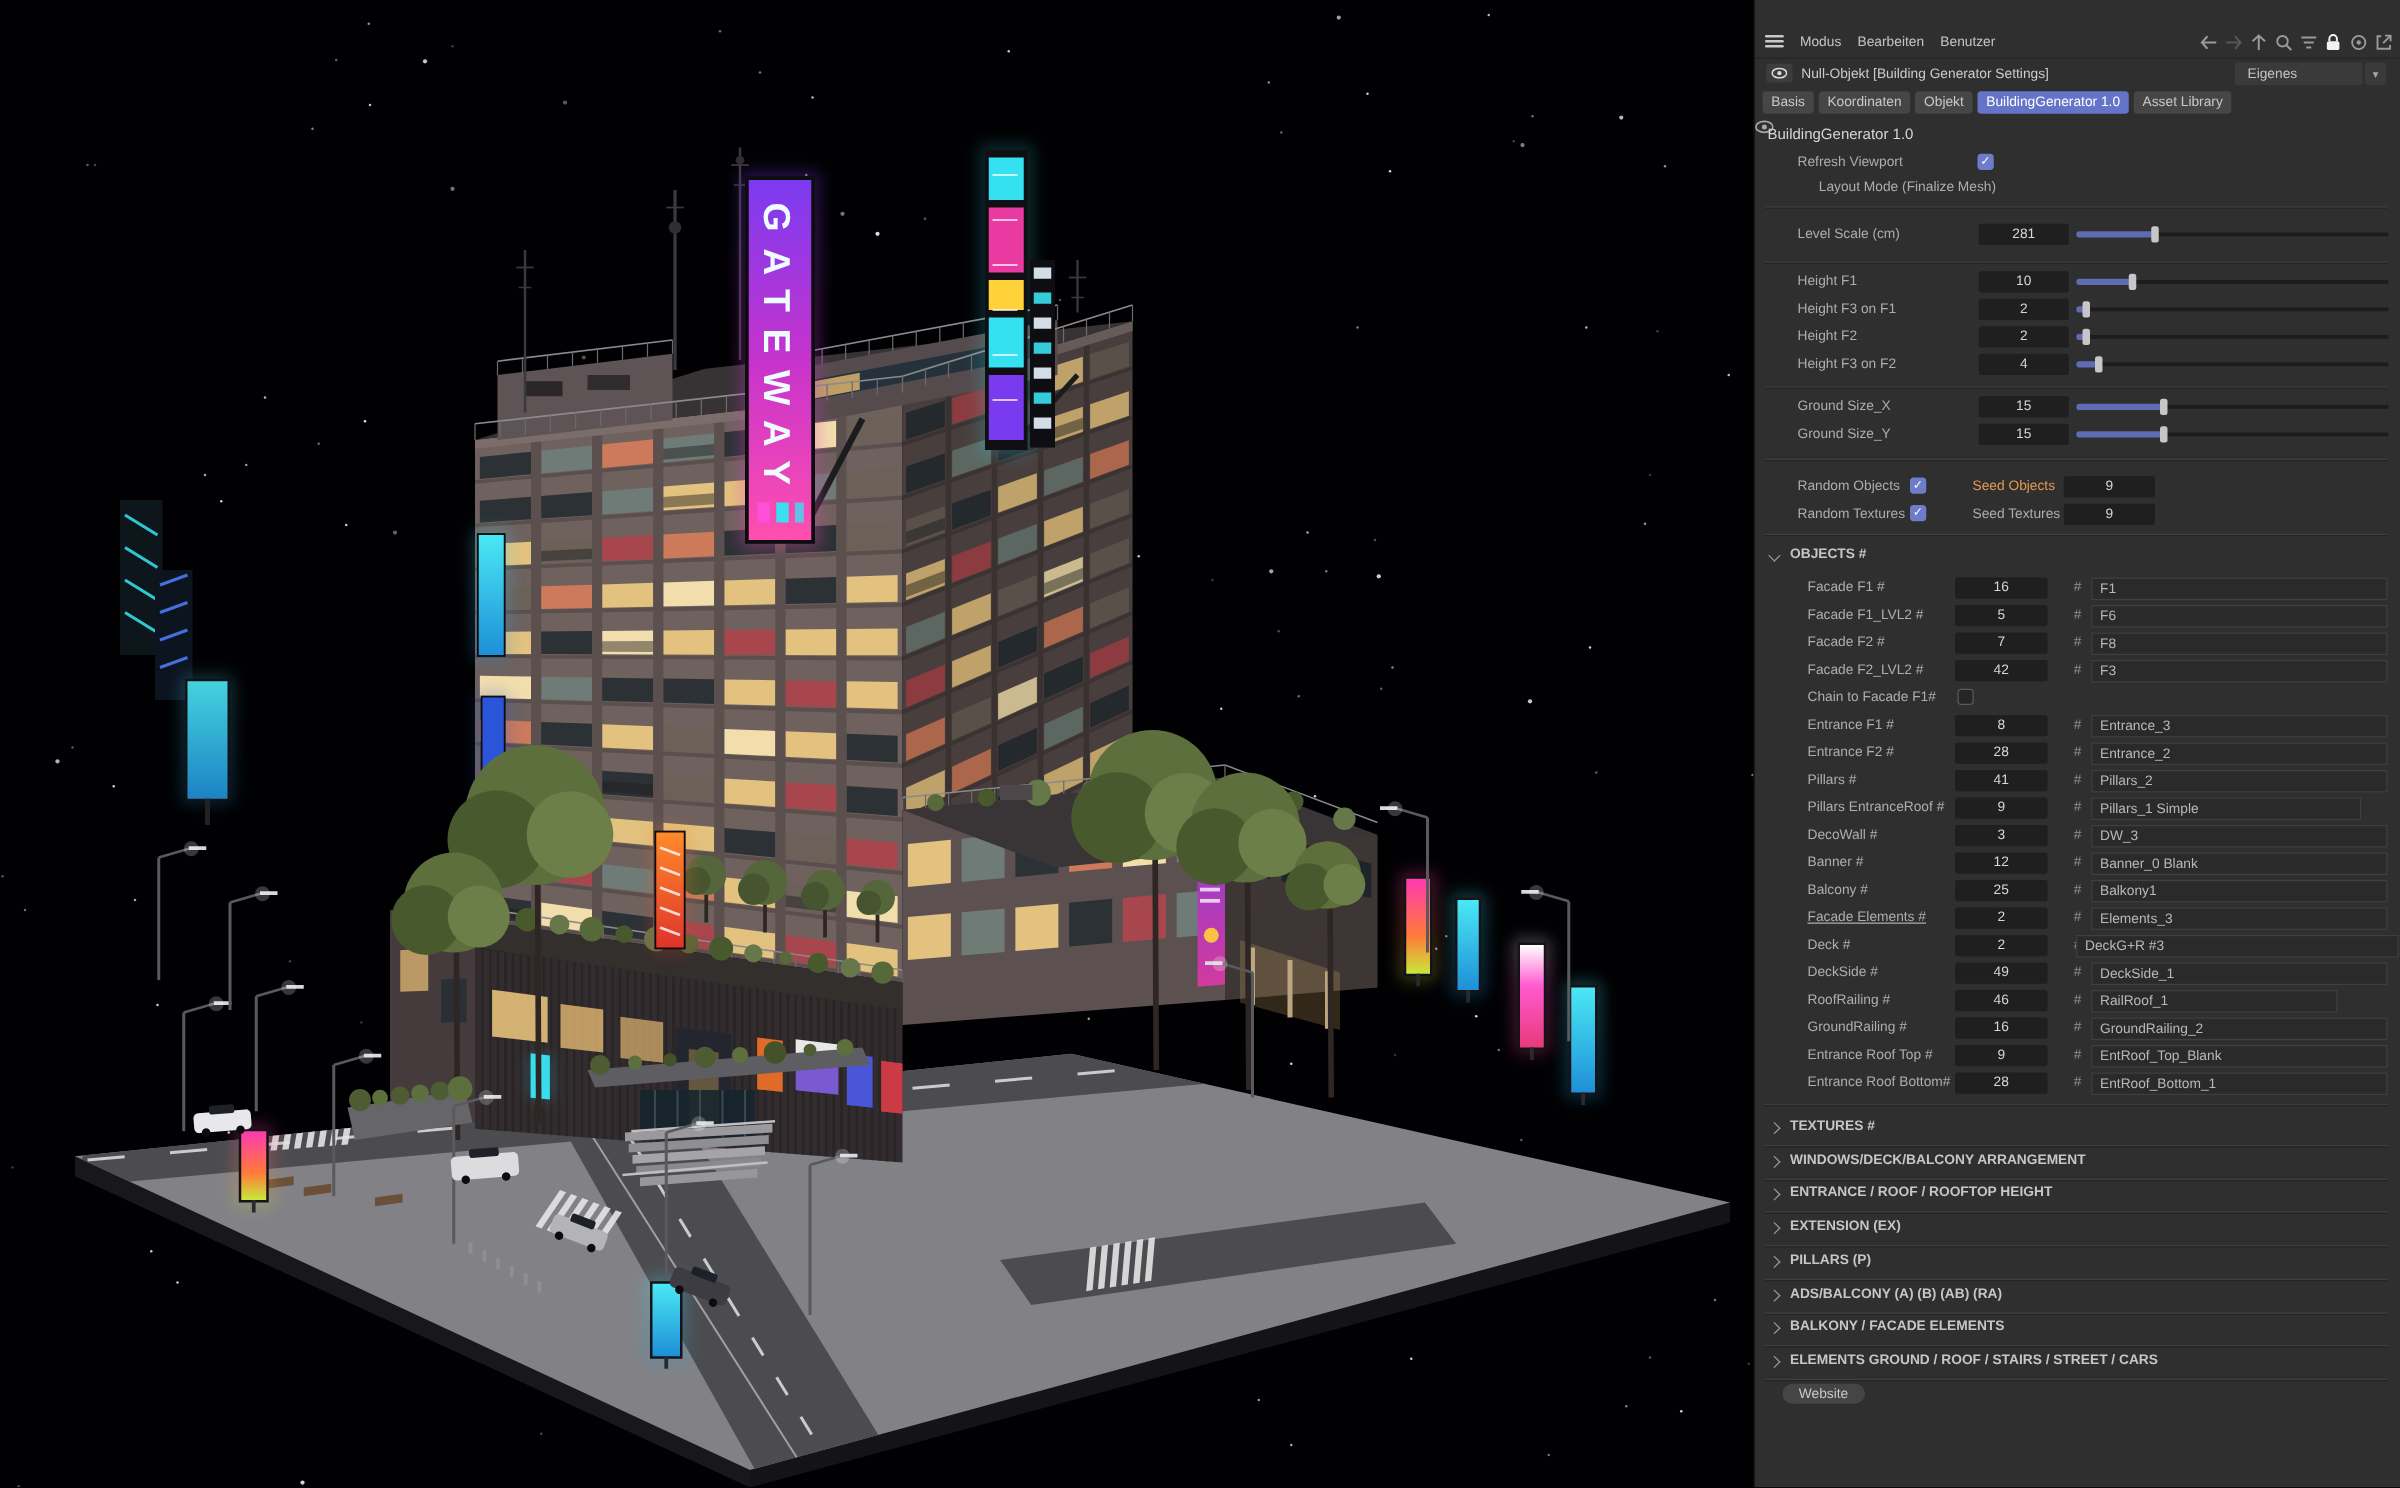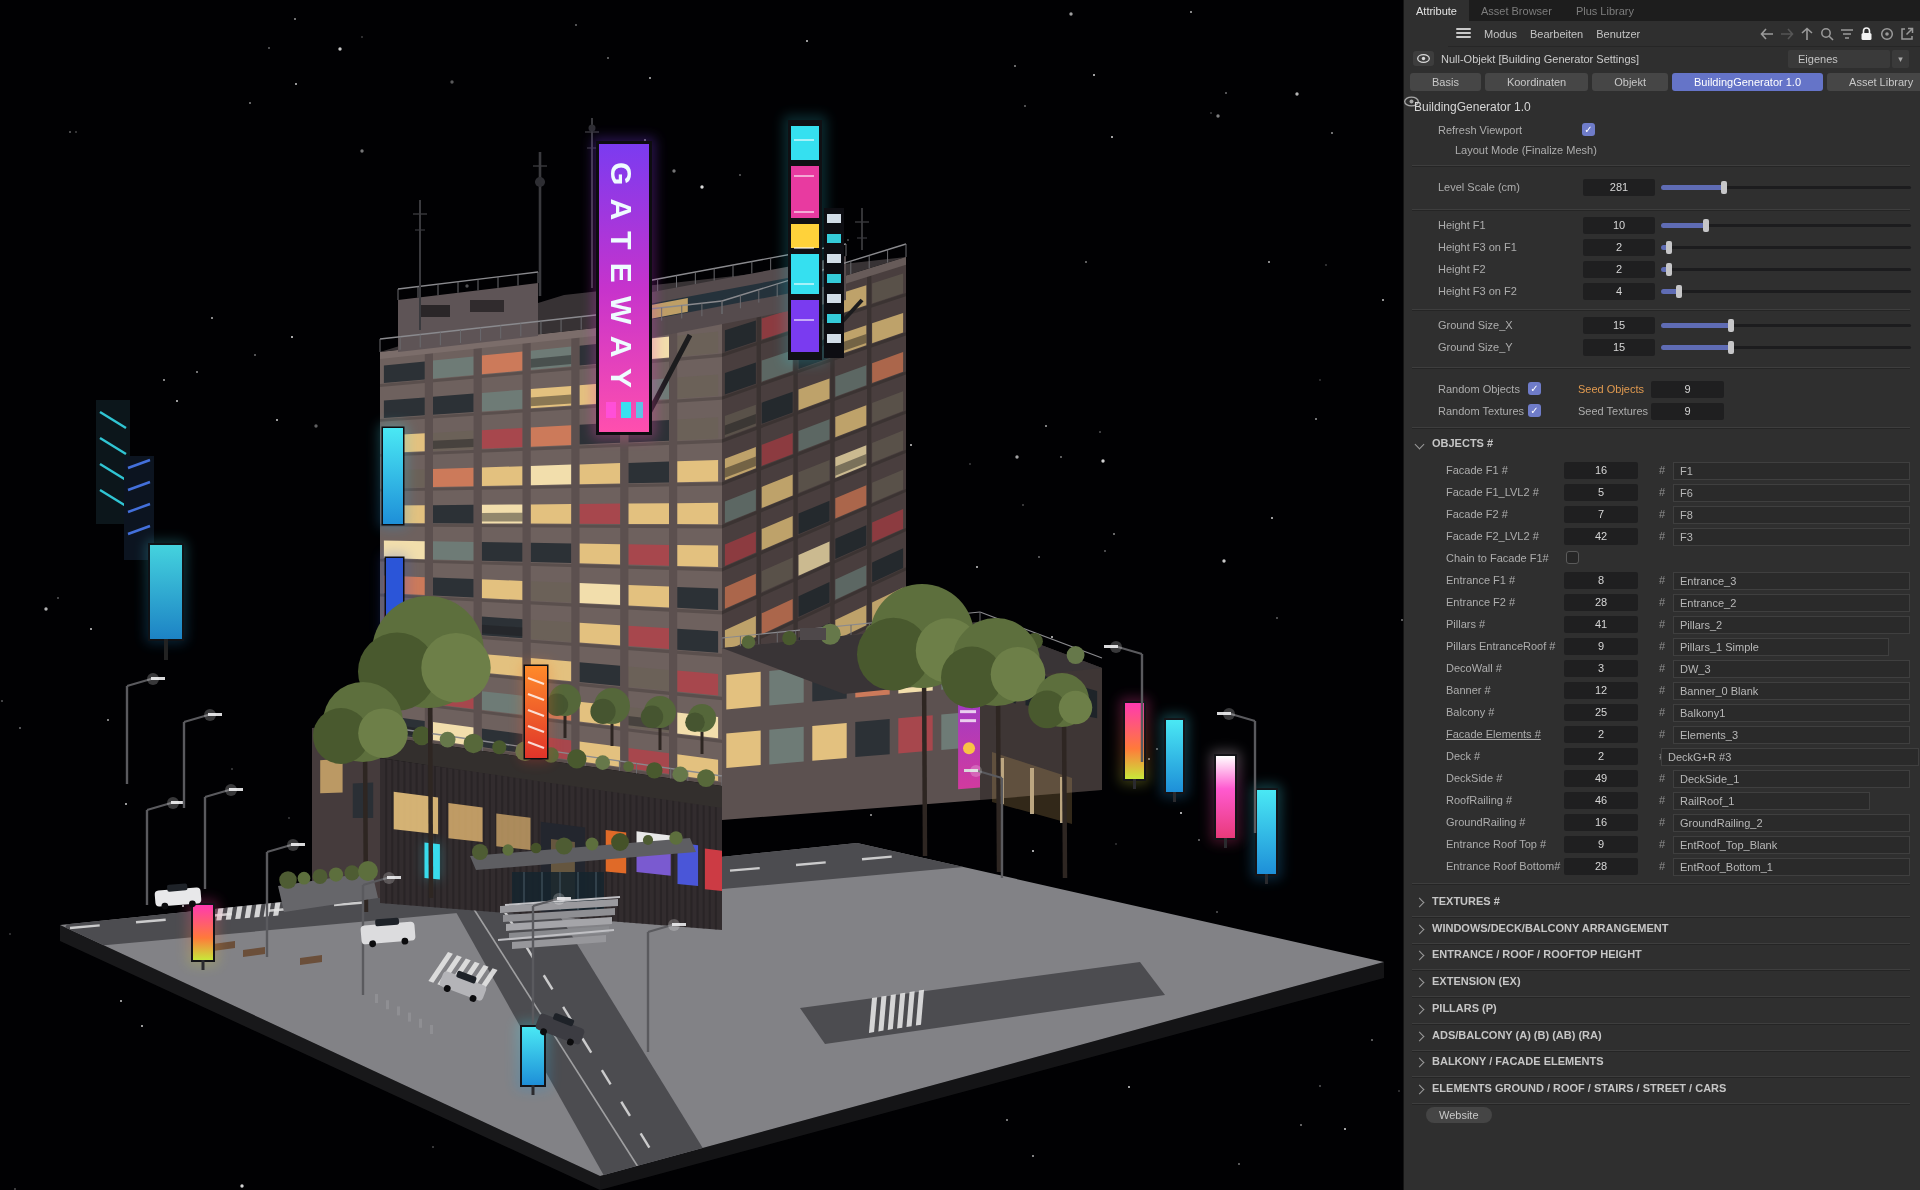--- a/index.html
+++ b/index.html
@@ -7,39 +7,39 @@
        font-family:"Liberation Sans",sans-serif;-webkit-font-smoothing:antialiased;}
   #viewport{position:absolute;left:0;top:0;width:1403px;height:1190px;background:#010103;}
   #panel{position:absolute;left:1403px;top:0;width:517px;height:1190px;background:#2f2f2f;
          border-left:1px solid #141414;box-sizing:border-box;font-size:11px;color:#b5b5b5;}
   
   .tabstrip{position:absolute;left:0;top:0;right:0;height:21px;background:#1d1d1d;display:flex;align-items:stretch;}
   .ttab{padding:0 12px;display:flex;align-items:center;color:#7d7d7d;cursor:default;}
   .ttab.active{background:#2f2f2f;color:#e2e2e2;}
   
   .menubar{position:absolute;left:0;top:21px;right:0;height:25px;background:#2f2f2f;
-           border-bottom:1px solid #262626;display:flex;align-items:center;margin-left:44px;}
+           border-bottom:1px solid #262626;display:flex;align-items:center;}
   .burger{width:15px;height:11px;margin-left:8px;display:inline-block;position:relative;}
   .burger i{position:absolute;left:0;right:0;height:2px;background:#c9c9c9;border-radius:1px;}
   .burger i:nth-child(1){top:0}.burger i:nth-child(2){top:4px}.burger i:nth-child(3){top:8px}
   .mitem{margin-left:13px;color:#c4c4c4;}
   .toolicons{position:absolute;right:6px;top:21px;height:25px;display:flex;align-items:center;gap:5px;}
   .ticon{width:15px;height:15px;display:inline-flex;align-items:center;justify-content:center;}
   
   .objrow{position:absolute;left:0;top:46px;right:0;height:25px;display:flex;align-items:center;}
   .eyebox{width:21px;height:15px;background:#3d3d3d;border-radius:3px;margin-left:9px;
           display:inline-flex;align-items:center;justify-content:center;}
   .objlabel{margin-left:7px;color:#cccccc;}
   .preset{position:absolute;right:30px;width:92px;height:18px;background:#3a3a3a;border-radius:2px;
           display:flex;align-items:center;padding-left:10px;color:#c4c4c4;}
   .preset-arrow{position:absolute;right:11px;width:17px;height:18px;background:#3a3a3a;border-radius:2px;
           display:flex;align-items:center;justify-content:center;color:#a8a8a8;font-size:9px;}
   
   .tabbtnrow{position:absolute;left:6px;top:73px;right:4px;display:flex;gap:4px;}
-  .tbtn{padding:3px 22px;background:#464646;border-radius:3px;color:#c8c8c8;white-space:nowrap;}
+  .tbtn{padding:3px 7px;background:#464646;border-radius:3px;color:#c8c8c8;white-space:nowrap;}
   .tbtn.active{background:#6574c8;color:#ffffff;}
   
   #panelContent{position:absolute;left:0;top:96px;right:0;bottom:0;}
   .pTitle{position:absolute;left:10px;color:#d6d6d6;font-size:12px;}
   .plabel{position:absolute;color:#adadad;white-space:nowrap;}
   .vbox{position:absolute;height:17px;background:#1f1f20;border-radius:2px;color:#d6d6d6;
         text-align:center;line-height:17px;}
   .nfield{position:absolute;height:18px;background:#2a2a2a;border:1px solid #3f3f3f;box-sizing:border-box;
         color:#b8b8b8;line-height:16px;padding-left:6px;white-space:nowrap;overflow:hidden;}
   .hash{position:absolute;color:#8f8f8f;}
@@ -961,25 +961,20 @@
           <rect x="536" y="1020.5" width="48" height="17" rx="4" fill="#3c3c42"></rect>
           <rect x="549.44" y="1015.5" width="21.12" height="7" rx="2" fill="#1e2228"></rect>
           <circle cx="545.6" cy="1037.5" r="3.4" fill="#0c0c0e"></circle>
           <circle cx="574.4" cy="1037.5" r="3.4" fill="#0c0c0e"></circle>
         </g>
       </g>
     </svg>
 </div>
 
 <div id="panel">
-  <div class="tabstrip" id="tabStrip">
-      <div class="ttab active">Attribute</div>
-      <div class="ttab">Asset Browser</div>
-      <div class="ttab">Plus Library</div>
-    </div>
   <div class="menubar">
     <span class="burger">
         <i></i>
         <i></i>
         <i></i>
       </span>
     <span id="menuItems"><span class="mitem">Modus</span><span class="mitem">Bearbeiten</span><span class="mitem">Benutzer</span></span>
   </div>
   <div class="toolicons" id="toolIcons">
       <span class="ticon">

